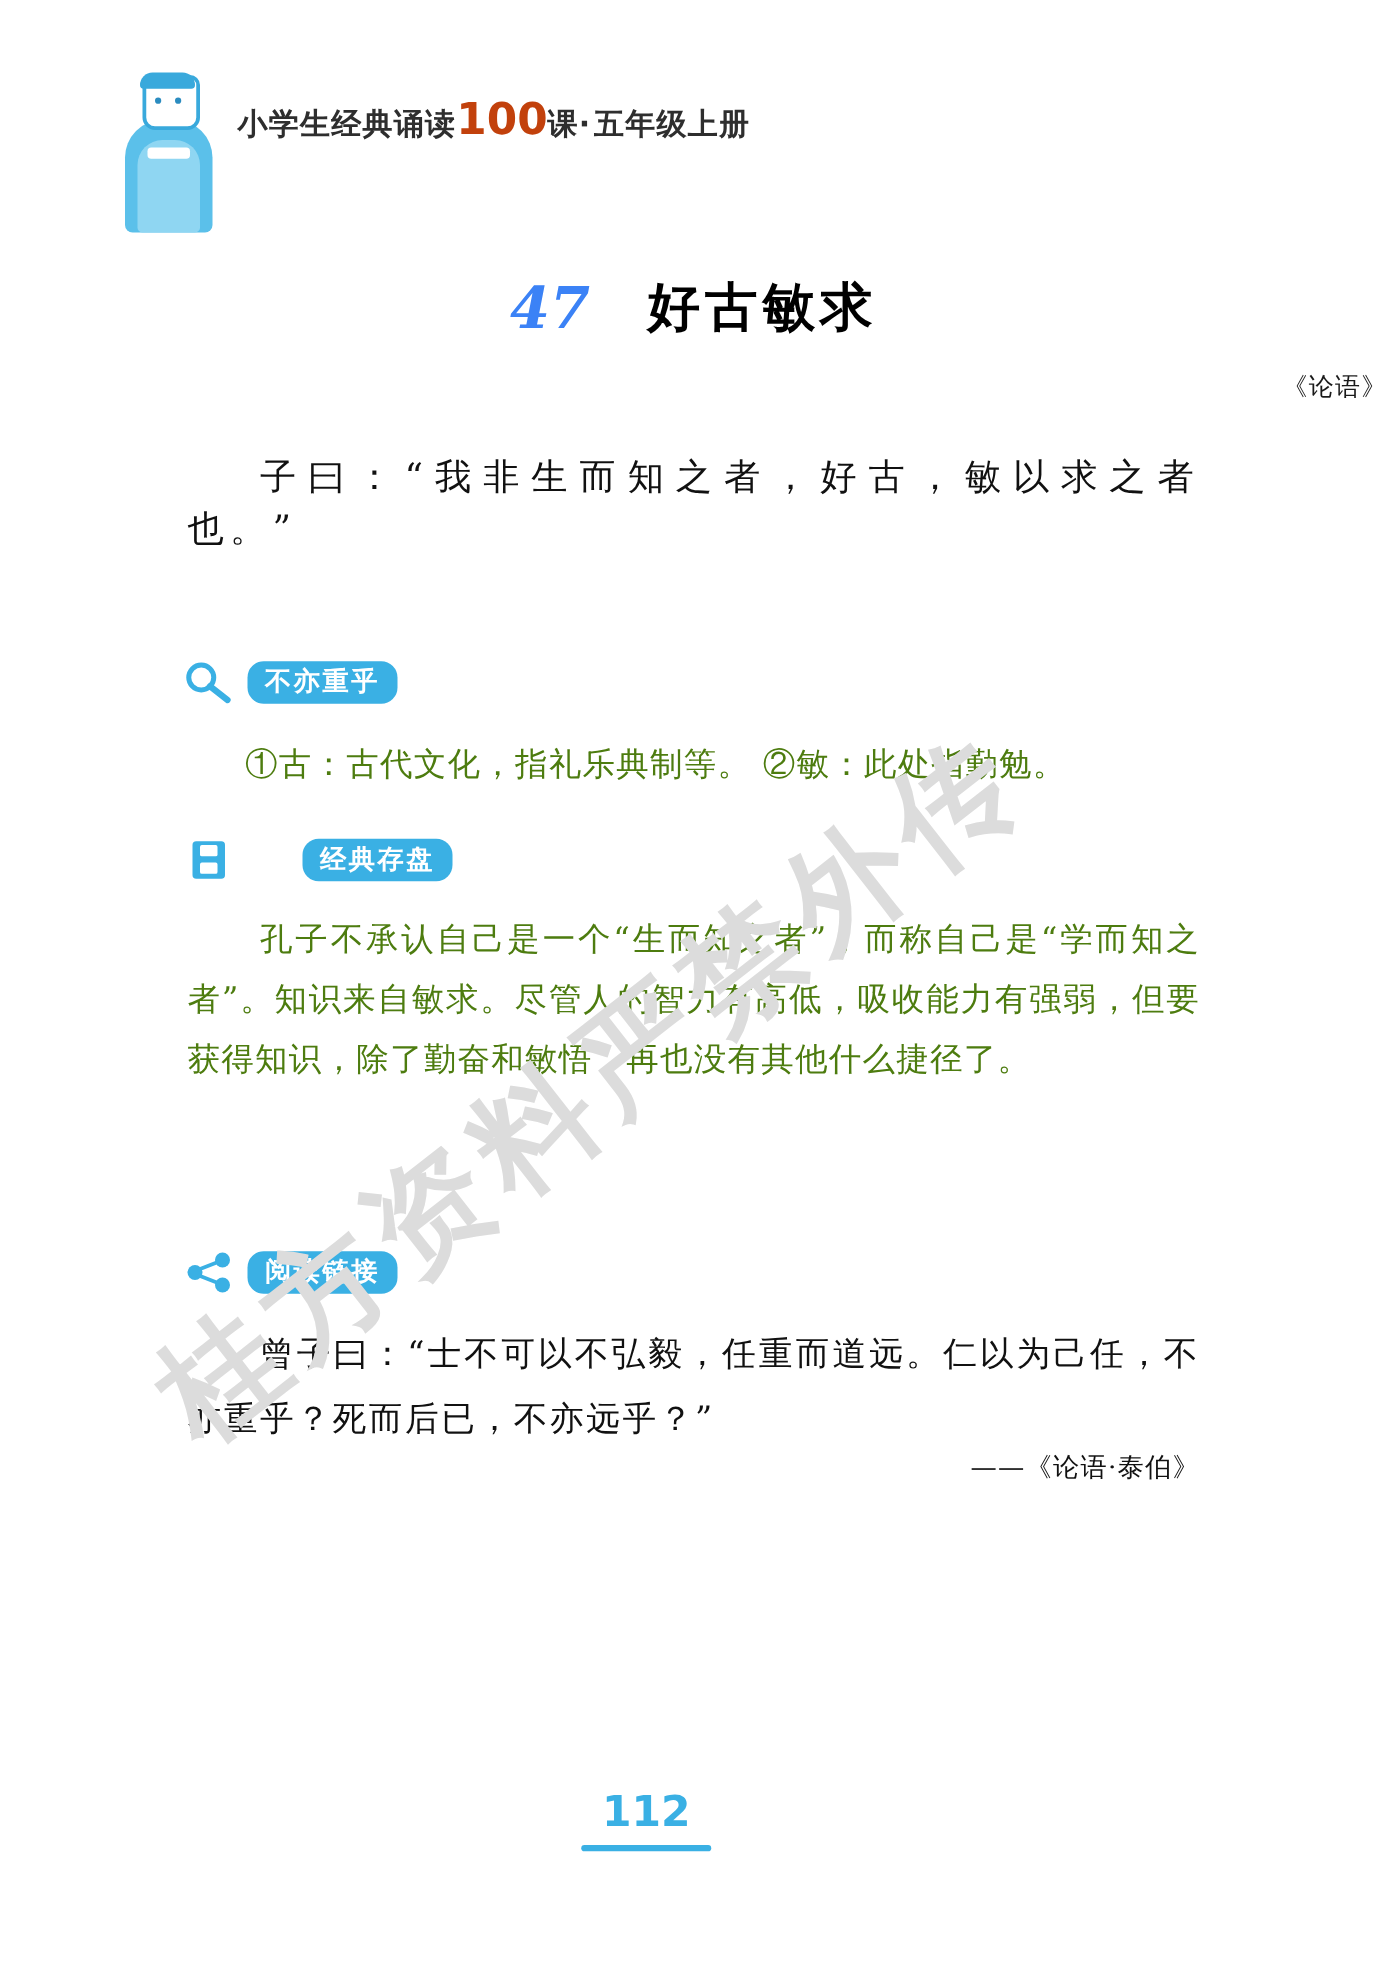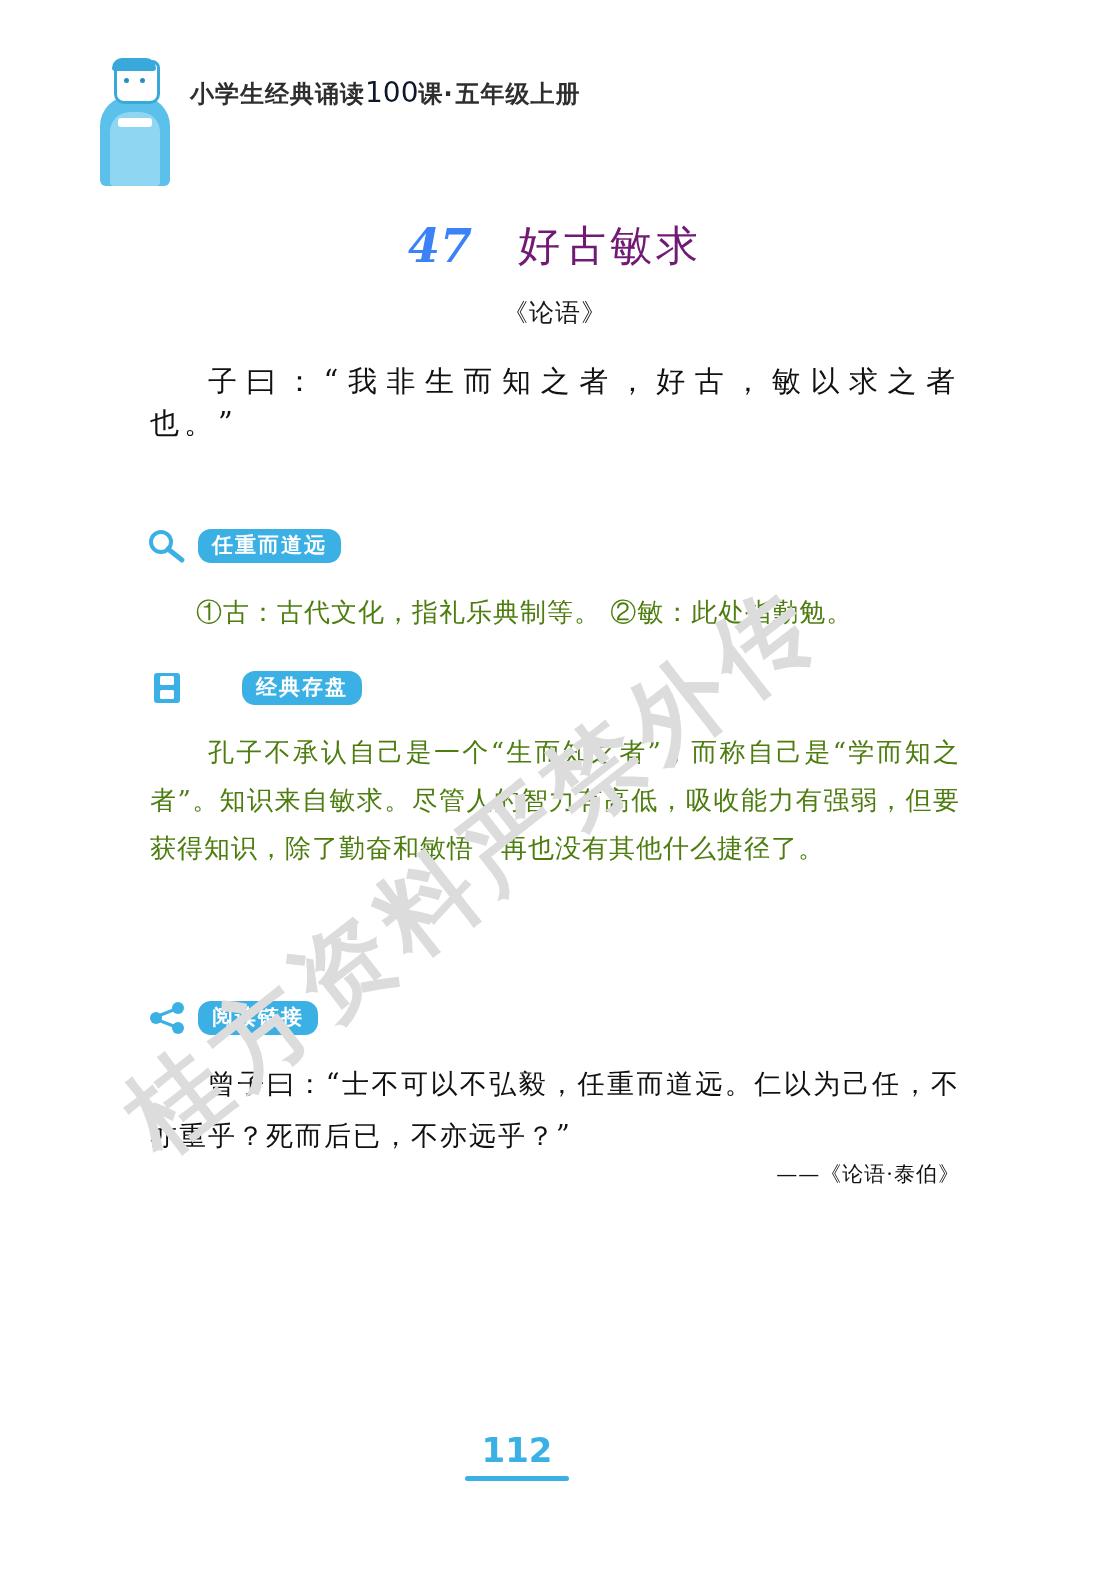--- a/index.html
+++ b/index.html
@@ -100,23 +100,23 @@
     position: absolute;
     left: 190px;
     top: 76px;
     font-size: 24px;
     font-weight: bold;
     color: #2e2e2e;
     font-family: "DejaVu Sans", "Liberation Sans", sans-serif;
     letter-spacing: 1px;
   }
   .header-title .num {
-    color: #0f172a;
-    font-size: 28px;
-    font-weight: normal;
+    color: #c2410c;
+    font-size: 35px;
+    font-weight: bold;
     letter-spacing: 0;
   }
   .header-title .dot-sep { letter-spacing: 3px; }
 
   
   #lesson-title {
     position: absolute;
     left: 0;
     top: 218px;
     width: 1110px;
@@ -128,32 +128,32 @@
     color: #3b82f6;
     font-family: "DejaVu Serif", "Liberation Serif", serif;
     font-style: italic;
     font-weight: bold;
     vertical-align: middle;
     margin-right: 46px;
   }
   #lesson-title .lesson-name {
     display: inline-block;
     font-size: 42px;
-    font-weight: normal;
-    color: #701a75;
+    font-weight: bold;
+    color: #000000;
     letter-spacing: 4px;
     vertical-align: middle;
   }
   #lesson-source {
     position: absolute;
     left: 0;
     top: 296px;
     width: 1110px;
-    text-align: center;
-    font-size: 25px;
+    text-align: right;
+    font-size: 20px;
     color: #1a1a1a;
     font-family: "DejaVu Serif", "Liberation Serif", serif;
     letter-spacing: 1px;
   }
 
   
   .content {
     position: absolute;
     left: 150px;
     width: 810px;
@@ -281,21 +281,21 @@
 
 <div class="content kai indent" id="classic-text">子曰：“我非生而知之者，好古，敏以求之者也。”</div>
 
 <div class="section-label" id="label-words">
   <span class="icon-box">
     <svg width="42" height="36" viewBox="0 0 42 36">
       <circle cx="13" cy="14" r="10" fill="none" stroke="#3ab0e4" stroke-width="4"></circle>
       <line x1="20" y1="21" x2="34" y2="32" stroke="#3ab0e4" stroke-width="5" stroke-linecap="round"></line>
     </svg>
   </span>
-  <span class="badge">任重而道远</span>
+  <span class="badge">不亦重乎</span>
 </div>
 <div class="content song" id="words-text" style="text-indent:46px;">①古：古代文化，指礼乐典制等。  ②敏：此处指勤勉。</div>
 
 <div class="section-label" id="label-store">
   <span class="icon-box">
     <svg width="42" height="36" viewBox="0 0 42 36">
       <rect x="6" y="3" width="26" height="30" rx="3" fill="#3ab0e4"></rect>
       <rect x="12" y="6" width="14" height="9" rx="1.5" fill="#ffffff"></rect>
       <rect x="12" y="20" width="14" height="9" rx="1.5" fill="#ffffff"></rect>
     </svg>

